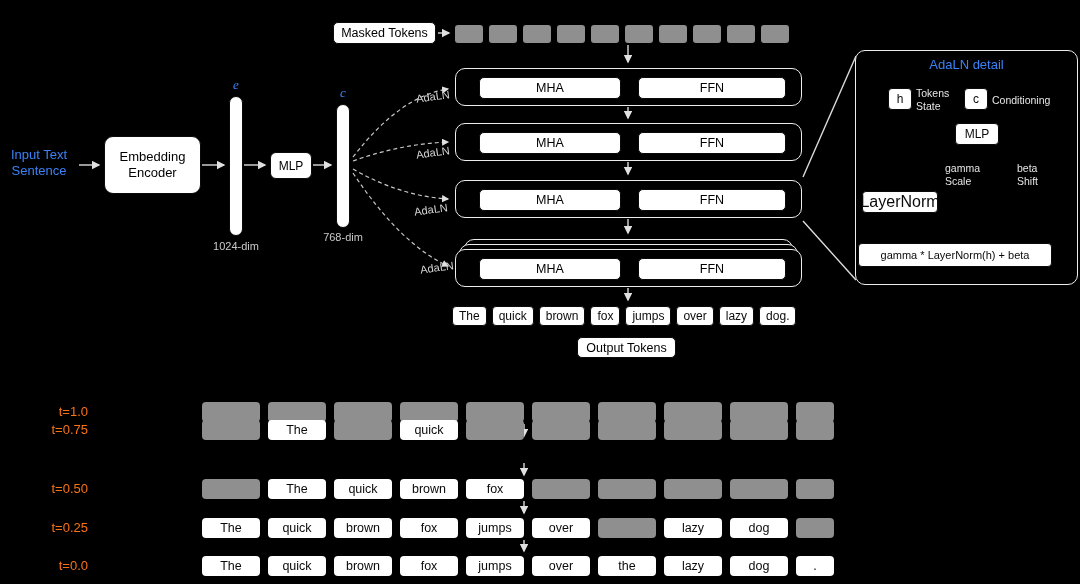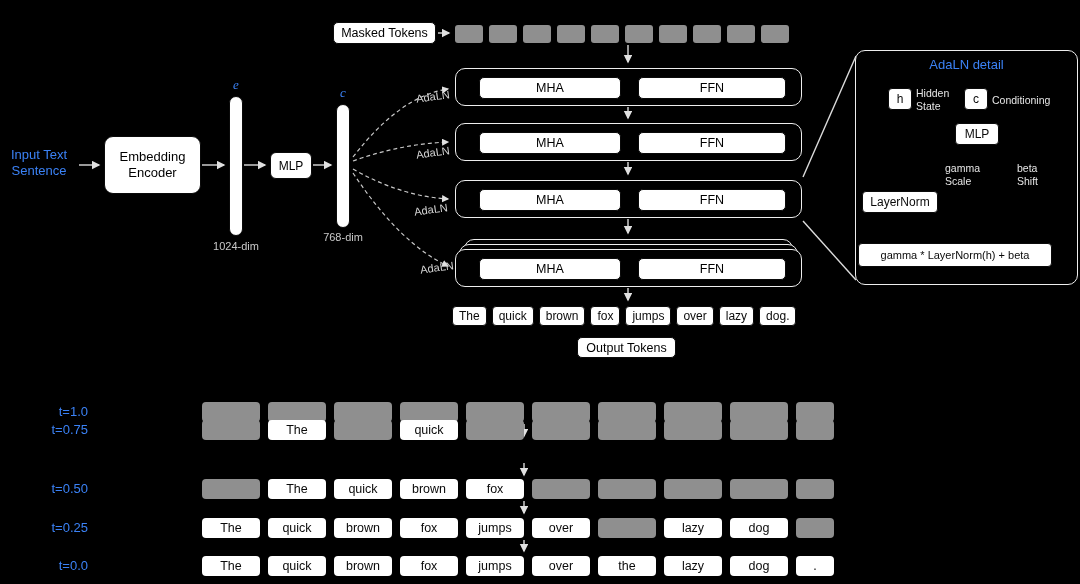--- a/index.html
+++ b/index.html
@@ -41,21 +41,21 @@
 
   .callout { position:absolute; left:855px; top:50px; width:223px; height:235px;
              background:#000; border:1.5px solid #ededed; border-radius:10px; z-index:3; }
   .co-box { position:absolute; background:#fff; color:#0a0a0a; border:1.2px solid #0a0a0a;
             border-radius:4px; display:flex; align-items:center; justify-content:center;
             z-index:4; }
   .co-text { position:absolute; color:#e6e6e6; font-size:10.5px; line-height:1.15; z-index:4; }
 
   .tl-row { position:absolute; left:0; width:1080px; height:20px; z-index:3; }
   .tl-label { position:absolute; left:24px; top:2px; width:64px; text-align:right;
-              color:#3b82f6; font-size:13px; }
+              color:#f97316; font-size:13px; }
   .tl-tokens { position:absolute; left:202px; top:0; display:flex; gap:8px; }
   .tl-token { width:58px; height:20px; border-radius:4px; }
   .tl-token:last-child { width:38px; }
   .tl-token.masked { background:#8f8f8f; }
   .tl-token.word { background:#fff; color:#0a0a0a; display:flex; align-items:center;
                    justify-content:center; font-size:12.5px; font-weight:500; }
 </style>
 </head>
 <body>
 
@@ -184,39 +184,39 @@
       <span class="word-token">lazy</span>
       <span class="word-token">dog.</span>
     </div>
   <div class="box small-label" style="left:577px;top:337px;width:99px;height:21px">Output Tokens</div>
 
   <div class="callout"></div>
   <div class="label-white center" style="left:855px;top:57px;width:223px;font-size:13px">AdaLN detail</div>
 
   <div class="co-box" style="left:888px;top:88px;width:24px;height:22px;font-size:12px">h</div>
   <div class="co-text" style="left:916px;top:87px;width:46px">
-    <span class="bl">Hidden</span>
+    <span class="bl">Tokens</span>
     <span class="bl">State</span>
   </div>
 
   <div class="co-box" style="left:964px;top:88px;width:24px;height:22px;font-size:12px">c</div>
   <div class="co-text" style="left:992px;top:94px;width:64px">Conditioning</div>
 
   <div class="co-box" style="left:955px;top:123px;width:44px;height:22px;font-size:12px">MLP</div>
 
   <div class="co-text" style="left:945px;top:162px;width:42px">
     <span class="bl">gamma</span>
     <span class="bl">Scale</span>
   </div>
   <div class="co-text" style="left:1017px;top:162px;width:36px">
     <span class="bl">beta</span>
     <span class="bl">Shift</span>
   </div>
 
-  <div class="co-box" style="left:862px;top:191px;width:76px;height:22px;font-size:12px">LayerNorm</div>
+  <div class="co-box" style="left:862px;top:191px;width:76px;height:22px;font-size:16px">LayerNorm</div>
   <div class="co-box" style="left:858px;top:243px;width:194px;height:24px;font-size:11px">gamma * LayerNorm(h) + beta</div>
 
   <div>
       <div class="tl-row" style="top: 402px;">
         <div class="tl-label">t=1.0</div>
         <div class="tl-tokens">
           <span class="tl-token masked"></span>
           <span class="tl-token masked"></span>
           <span class="tl-token masked"></span>
           <span class="tl-token masked"></span>

